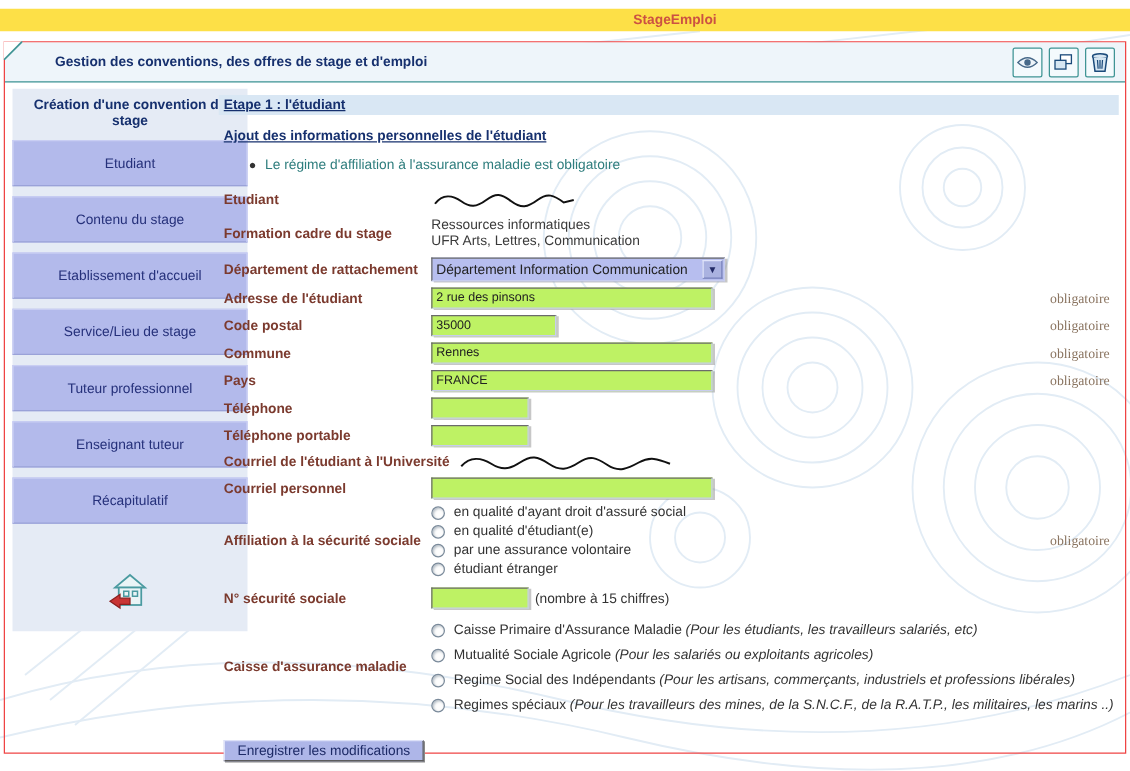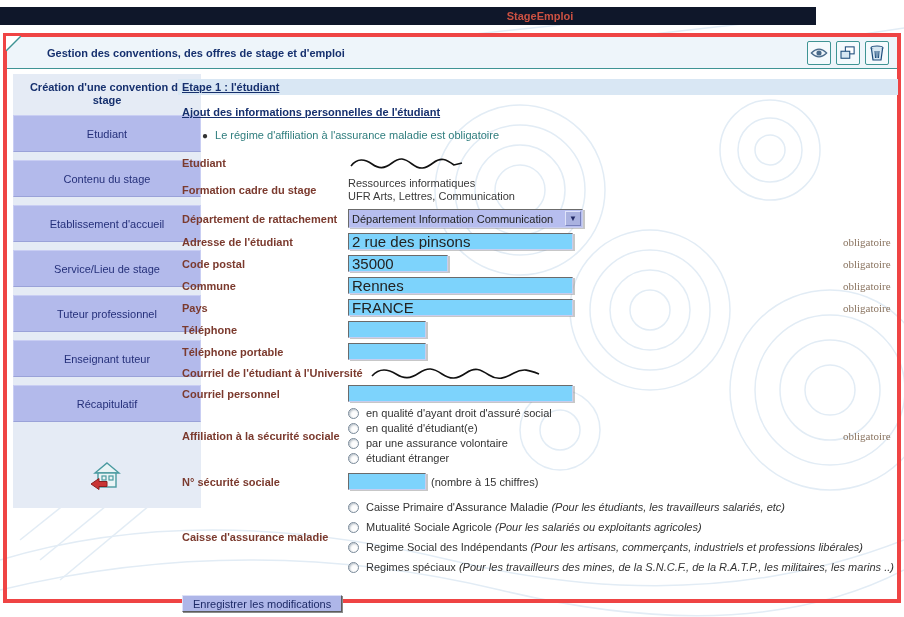--- a/index.html
+++ b/index.html
@@ -9,31 +9,31 @@
     font-size: 11px;
     background: #ffffff;
     position: relative;
     overflow: hidden;
     color: #333;
   }
   
   .watermark { position: absolute; inset: 0; z-index: 0; pointer-events: none; }
   
   .topbar {
-    position: absolute; top: 7px; left: 0; width: 816px; height: 18px;
-    background: #0f172a; z-index: 2;
+    position: absolute; top: 7px; left: 0; width: 904px; height: 18px;
+    background: #fde047; z-index: 2;
   }
   .topbar .brand {
     position: absolute; left: 540px; transform: translateX(-50%);
     line-height: 18px; font-weight: bold; color: #cc5142; font-size: 11px;
   }
   
   .outer {
     position: absolute; left: 3px; top: 33px; width: 898px; height: 570px;
-    border: 4px solid #ef4444; background: transparent; z-index: 1;
+    border: 1px solid #ef4444; background: transparent; z-index: 1;
   }
   .corner-cut { position: absolute; top: -1px; left: -1px; z-index: 5; }
   
   .toolbar {
     position: absolute; top: 0; left: 0; right: 0; height: 32px;
     background: #eef5fa; border-bottom: 1px solid #3f9494;
     display: flex; align-items: center; padding: 0 8px 0 40px;
   }
   .toolbar-title { font-weight: bold; color: #16306e; }
   .toolbar-icons { margin-left: auto; display: flex; gap: 5px; }
@@ -71,21 +71,21 @@
   .err-intro { color: #2e7d7d; margin-bottom: 12px; padding-left: 4px; }
   .err-item { color: #2e7d7d; margin: 0 0 13px 24px; }
   .err-item .bullet { color: #333; margin-right: 7px; font-size: 10px; }
   
   .frow { display: flex; align-items: center; position: relative; margin-bottom: 5px; padding-left: 4px; }
   .flabel { flex: 0 0 166px; font-weight: bold; color: #7b3a2e; white-space: nowrap; }
   .flabel.auto { flex: 0 0 auto; margin-right: 6px; }
   .fvalue { color: #3a3a3a; line-height: 13px; }
   .req { position: absolute; left: 665px; color: #8a7460; font-family: Liberation Serif, serif; }
   .inp {
-    height: 17px; background: #7dd3fc; color: #222; font-size: 15px;
+    height: 17px; background: #bef264; color: #222; font-size: 10px;
     font-family: "Liberation Sans", sans-serif;
     border: 1px solid #c8cdee; border-top-color: #6b6b6b; border-left-color: #6b6b6b;
     box-shadow: 2px 1px 0 rgba(130,130,130,0.45); padding: 0 3px;
   }
   .w225 { width: 225px; } .w100 { width: 100px; } .w75 { width: 78px; }
   .row-etudiant { height: 18px; }
   .row-formation { margin-bottom: 6px; }
   .row-courriel-univ { height: 16px; margin-bottom: 4px; }
   
   .select {

